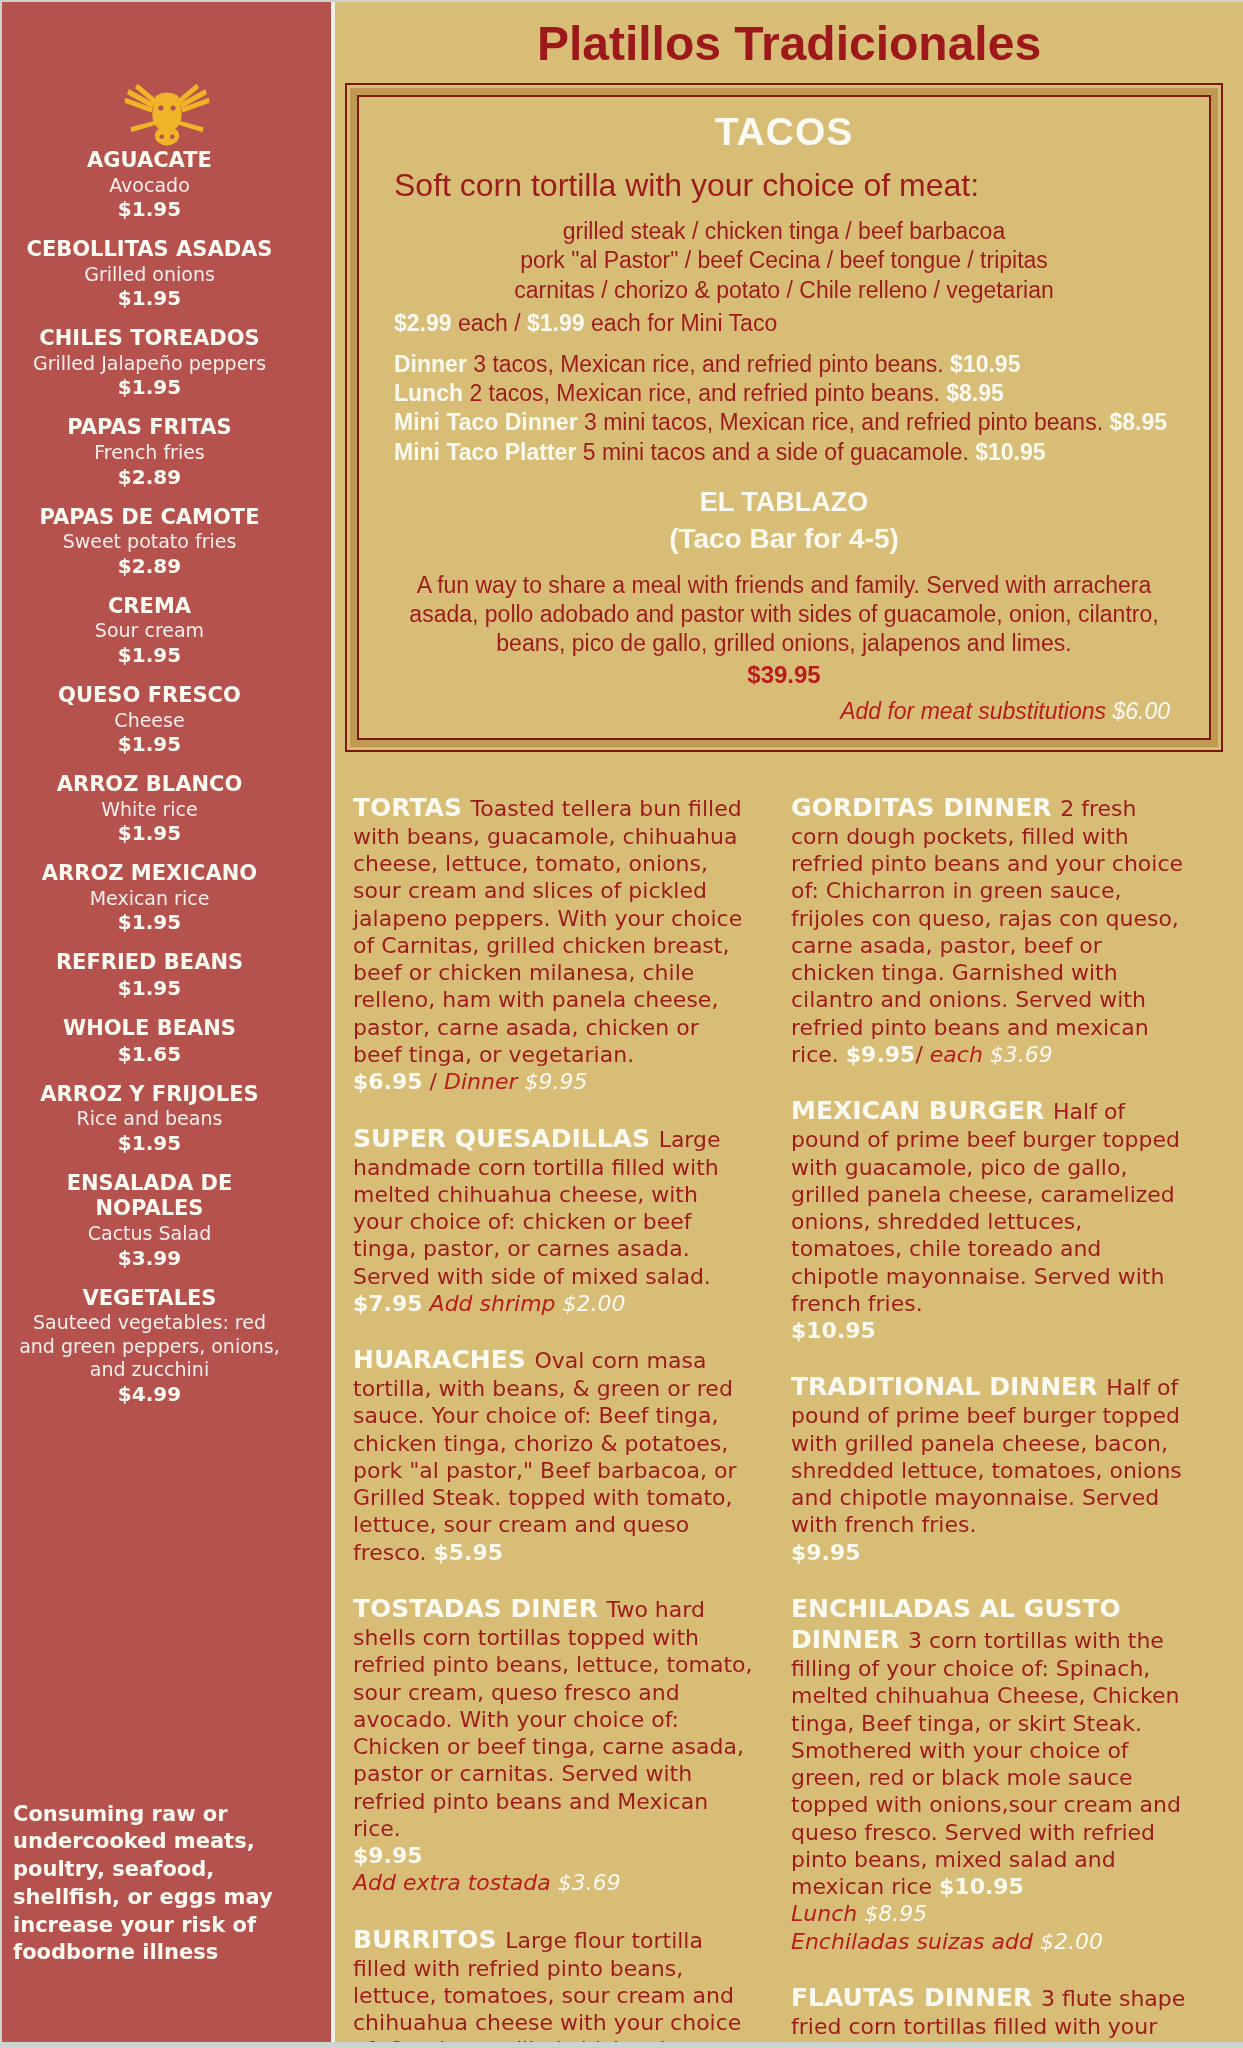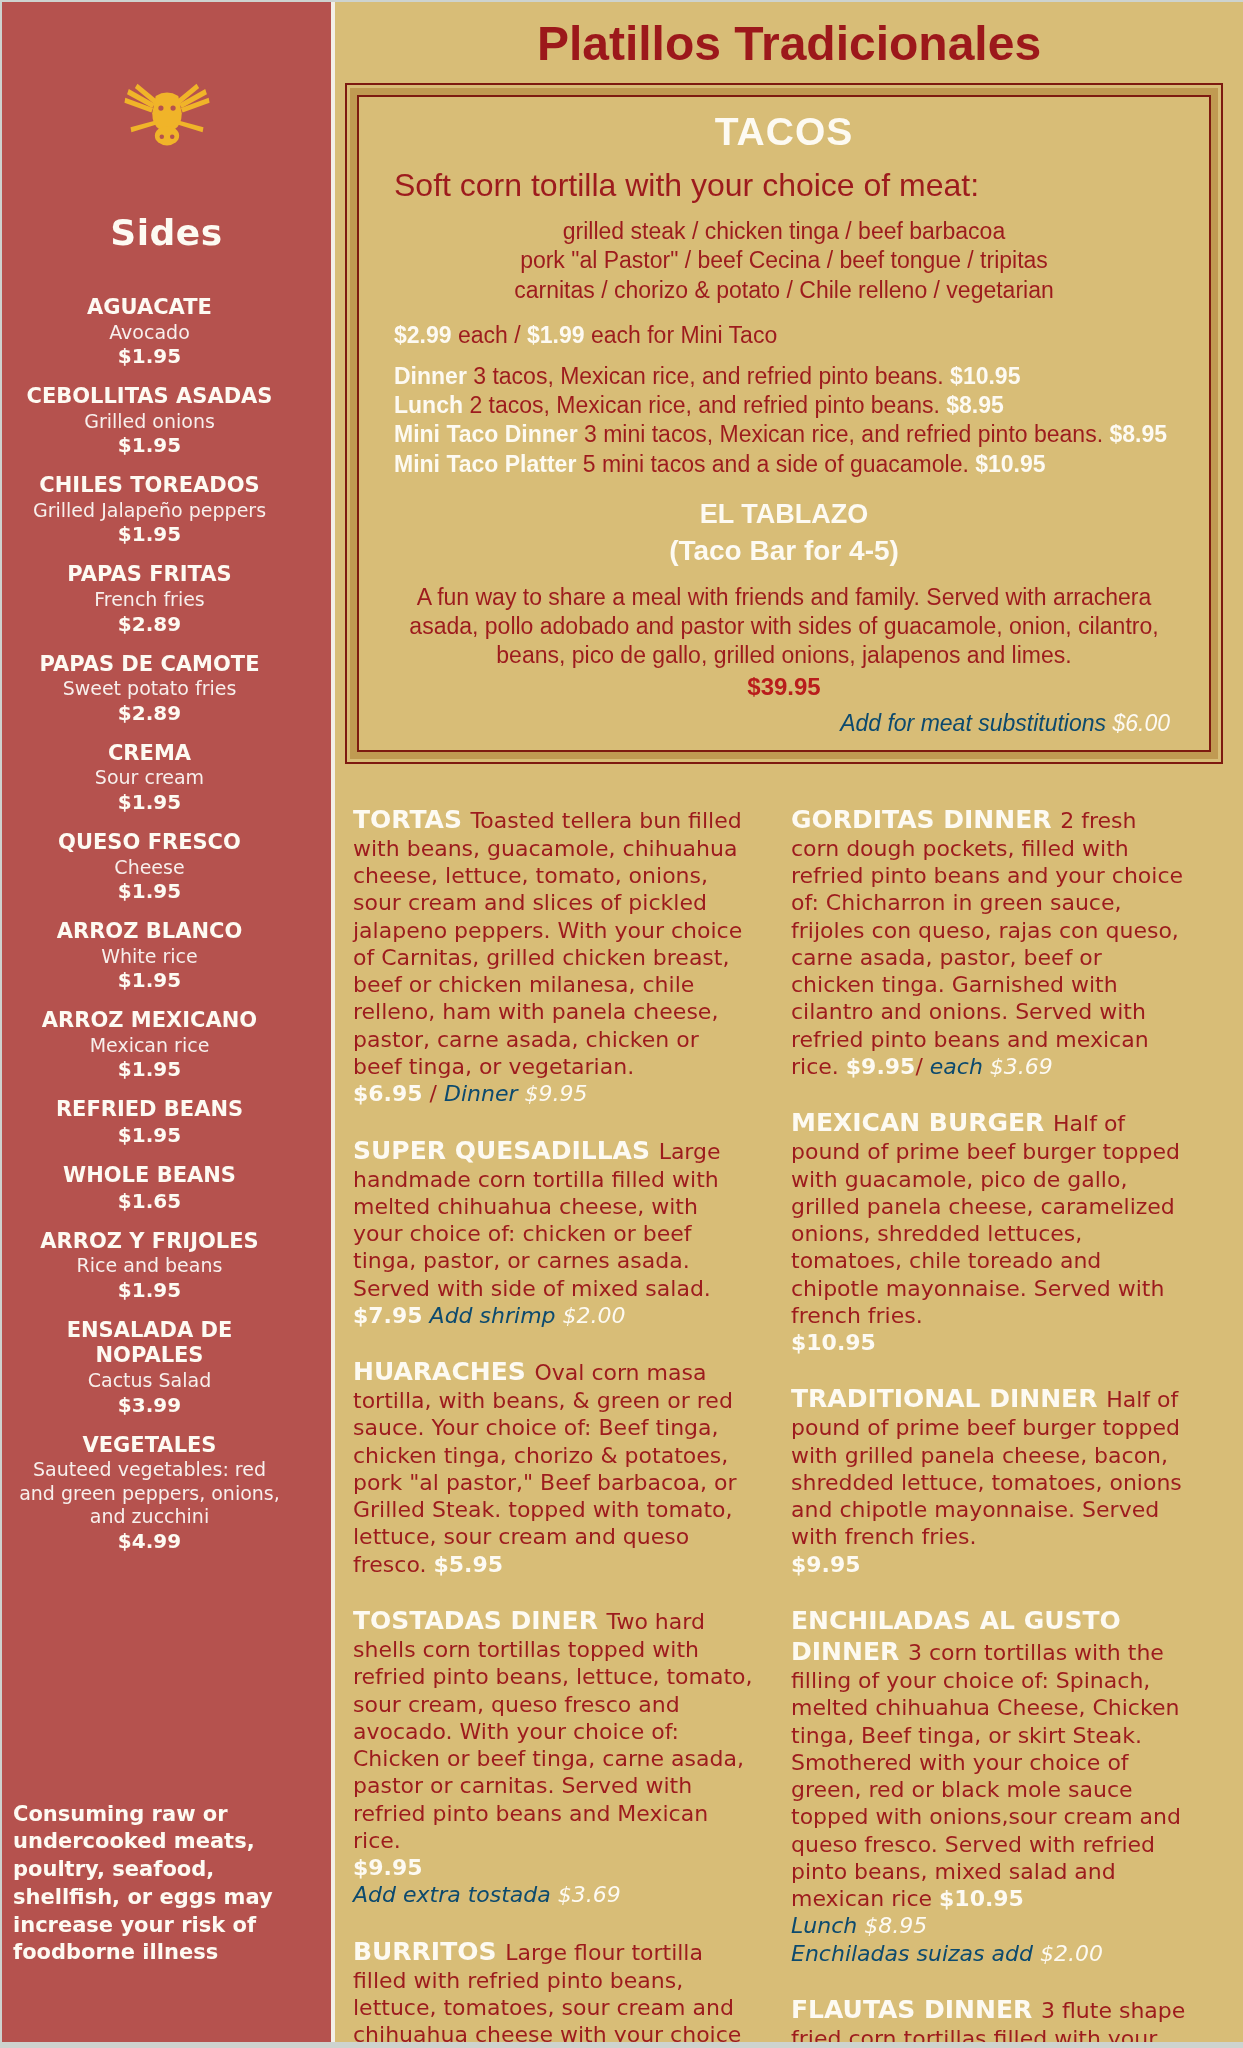--- a/index.html
+++ b/index.html
@@ -22,25 +22,25 @@
   .page-title{text-align:center;color:#9c181b;font-family:"Liberation Sans",sans-serif;
               font-weight:bold;font-size:48px;margin:14px 0 12px;}
   
   .tacos-frame{margin:0 20px 0 10px;border:2px solid #7d1a10;
                box-shadow:inset 0 0 0 3px #d8bd77,inset 0 0 0 10px #c09a52,inset 0 0 0 12px #7d1a10;
                padding:22px 47px 10px;color:#9d1b1d;
                font-family:"Liberation Sans",sans-serif;font-size:23px;line-height:1.27;}
   .tacos-heading{text-align:center;color:#fdfaf2;font-size:39px;font-weight:bold;margin:0 0 8px;letter-spacing:1px;}
   .intro{margin:0 0 12px;font-size:32px;}
   .meat-line{text-align:center;}
-  .each-line{margin:16px 0 12px;}
+  .each-line{margin:4px 0 12px;}
   .opt-line{}
   .t{color:#9d1b1d;}
   .p{color:#fdfaf2;font-weight:bold;}
-  .i{color:#0c4a6e;font-style:italic;}
+  .i{color:#b91c1c;font-style:italic;}
   .ip{color:#fdfaf2;font-weight:normal;font-style:italic;}
   .tablazo-title{text-align:center;color:#fdfaf2;font-size:27px;font-weight:bold;margin:18px 0 0;}
   .tablazo-sub{text-align:center;color:#fdfaf2;font-size:28px;font-weight:bold;margin:2px 0 0;}
   .tablazo-desc{text-align:center;margin:14px 10px 0;}
   .tablazo-price{text-align:center;color:#b91c1c;font-weight:bold;font-size:24px;margin:2px 0 0;}
   .tablazo-note{text-align:right;font-style:italic;margin:6px 4px 14px 0;}
   
   .columns{display:flex;gap:38px;padding:40px 52px 0 18px;}
   .col{flex:1;}
   .menu-item{margin-bottom:27px;font-size:22px;line-height:1.24;color:#9d1b1d;}
@@ -65,21 +65,20 @@
           <path d="M92 52 L62 44 L62 49 L91 58 Z"></path>
           <path d="M37 16 Q50 8 63 16 L67 36 Q67 50 58 55 L42 55 Q33 50 33 36 Z"></path>
           <ellipse cx="50" cy="62" rx="14" ry="11"></ellipse>
         </g>
         <circle cx="43" cy="30" r="3" fill="#b5524e"></circle>
         <circle cx="57" cy="30" r="3" fill="#b5524e"></circle>
         <circle cx="44" cy="63" r="2.6" fill="#b5524e"></circle>
         <circle cx="56" cy="63" r="2.6" fill="#b5524e"></circle>
       </svg>
     </div>
-    <h2 class="sides-heading">Sides</h2>
     <div class="side-items" id="side-items">
         <div class="side-item">
           <div class="side-name">AGUACATE</div>
           <div class="side-desc">Avocado</div>
           <div class="side-price">$1.95</div>
         </div>
         <div class="side-item">
           <div class="side-name">CEBOLLITAS ASADAS</div>
           <div class="side-desc">Grilled onions</div>
           <div class="side-price">$1.95</div>

